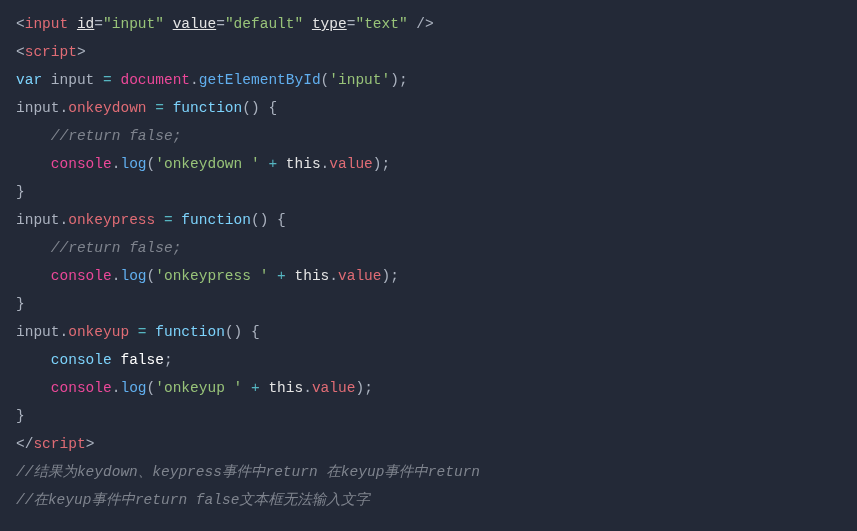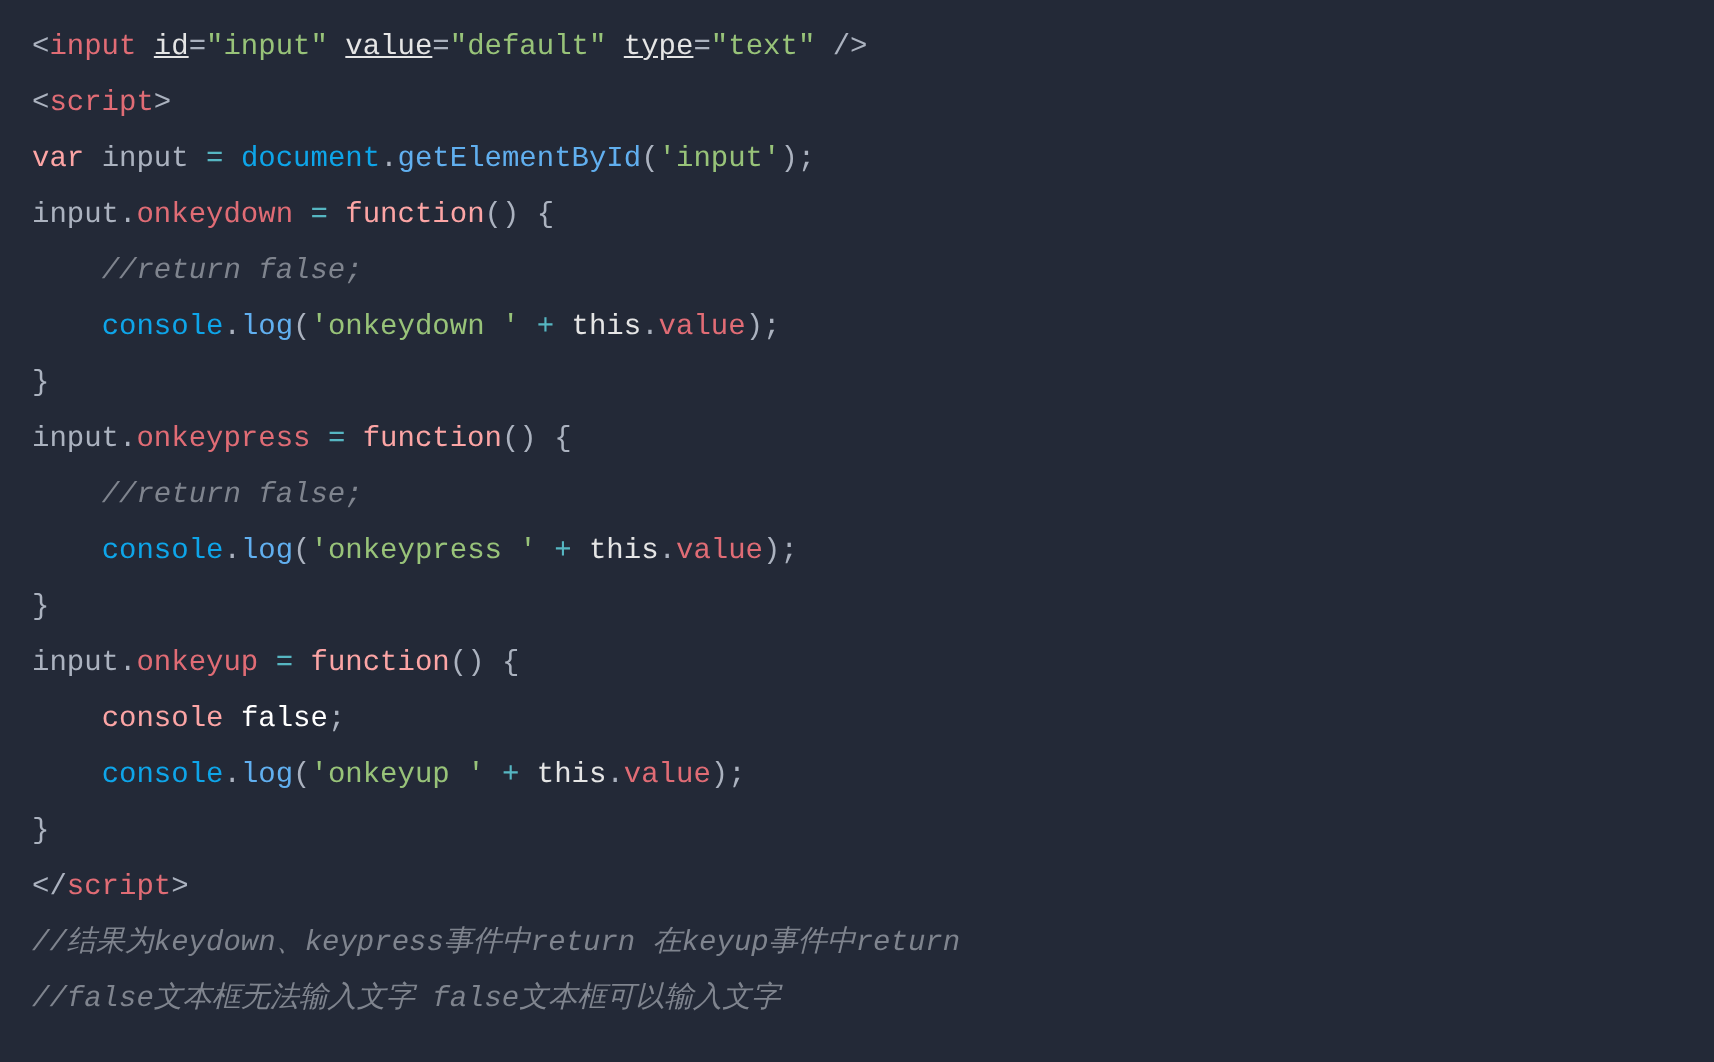--- a/index.html
+++ b/index.html
@@ -19,22 +19,22 @@
       overflow: hidden;
     }
     pre {
       font-family: inherit;
       white-space: pre;
     }
     .punct { color: #abb2bf; }
     .tag { color: #e06c75; }
     .attr { color: #e5e5e5; text-decoration: underline; }
     .str { color: #98c379; }
-    .kw { color: #fca5a5; }
-    .def { color: #0ea5e9; }
+    .kw { color: #7dd3fc; }
+    .def { color: #ec4899; }
     .ident { color: #e06c75; }
     .prop { color: #abb2bf; }
     .method { color: #61afef; }
     .this { color: #e5e5e5; }
     .bool { color: #ffffff; }
     .comment { color: #7f848e; font-style: italic; text-align: center; }
     .op { color: #56b6c2; }
     .paren { color: #abb2bf; }
     .brace { color: #abb2bf; }
   </style>
@@ -51,13 +51,13 @@
 <span><span class="prop">input</span><span class="punct">.</span><span class="ident">onkeypress</span> <span class="op">=</span> <span class="kw">function</span><span class="paren">()</span> <span class="brace">{</span></span>
 <span>    <span class="comment">//return false;</span></span>
 <span>    <span class="def">console</span><span class="punct">.</span><span class="method">log</span><span class="paren">(</span><span class="str">'<span>onkeypress </span>'</span> <span class="op">+</span> <span class="this">this</span><span class="punct">.</span><span class="ident">value</span><span class="paren">)</span><span class="punct">;</span></span>
 <span><span class="brace">}</span></span>
 <span><span class="prop">input</span><span class="punct">.</span><span class="ident">onkeyup</span> <span class="op">=</span> <span class="kw">function</span><span class="paren">()</span> <span class="brace">{</span></span>
 <span>    <span class="kw">console</span> <span class="bool">false</span><span class="punct">;</span></span>
 <span>    <span class="def">console</span><span class="punct">.</span><span class="method">log</span><span class="paren">(</span><span class="str">'<span>onkeyup </span>'</span> <span class="op">+</span> <span class="this">this</span><span class="punct">.</span><span class="ident">value</span><span class="paren">)</span><span class="punct">;</span></span>
 <span><span class="brace">}</span></span>
 <span><span class="punct">&lt;/</span><span class="tag">script</span><span class="punct">&gt;</span></span>
 <span><span class="comment">//结果为keydown、keypress事件中return 在keyup事件中return</span></span>
-<span><span class="comment">//false文本框无法输入文字 false文本框可以输入文字</span></span></pre>
+<span><span class="comment">//在keyup事件中return false文本框无法输入文字</span></span></pre>
 
 </body></html>

